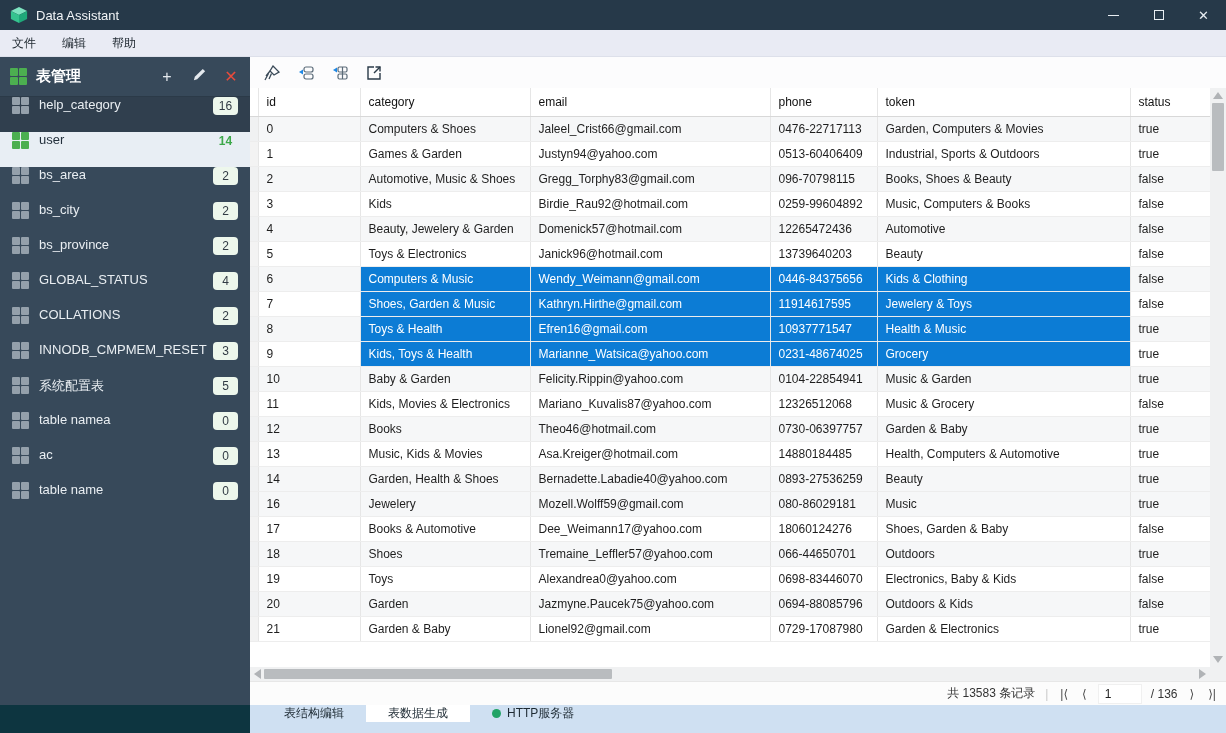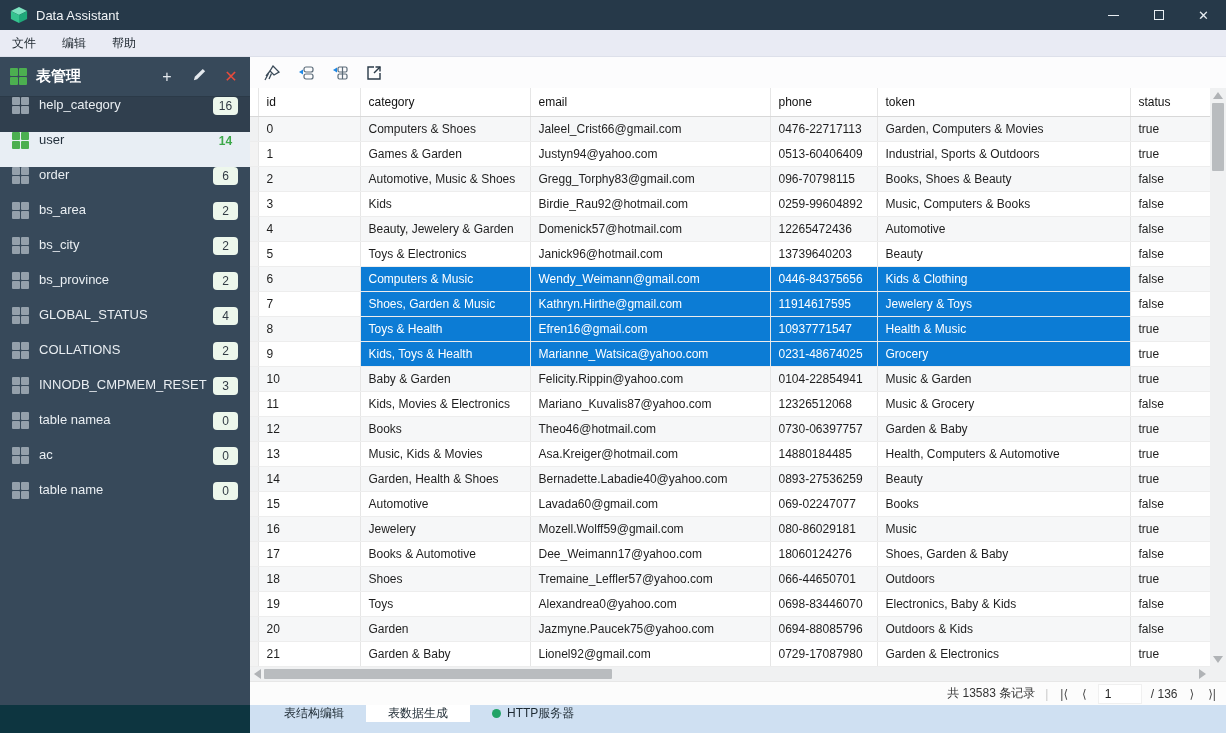--- a/index.html
+++ b/index.html
@@ -156,30 +156,20 @@
             <span class="name">user</span>
             <span class="badge">14</span>
           </div>
           <div class="sb-item">
             <span class="grid-ico g-gray">
               <span></span>
               <span></span>
               <span></span>
               <span></span>
             </span>
-            <span class="name">order</span>
-            <span class="badge">6</span>
-          </div>
-          <div class="sb-item">
-            <span class="grid-ico g-gray">
-              <span></span>
-              <span></span>
-              <span></span>
-              <span></span>
-            </span>
             <span class="name">bs_area</span>
             <span class="badge">2</span>
           </div>
           <div class="sb-item">
             <span class="grid-ico g-gray">
               <span></span>
               <span></span>
               <span></span>
               <span></span>
             </span>
@@ -218,20 +208,30 @@
           </div>
           <div class="sb-item">
             <span class="grid-ico g-gray">
               <span></span>
               <span></span>
               <span></span>
               <span></span>
             </span>
             <span class="name">INNODB_CMPMEM_RESET</span>
             <span class="badge">3</span>
+          </div>
+          <div class="sb-item">
+            <span class="grid-ico g-gray">
+              <span></span>
+              <span></span>
+              <span></span>
+              <span></span>
+            </span>
+            <span class="name">系统配置表</span>
+            <span class="badge">5</span>
           </div>
           <div class="sb-item">
             <span class="grid-ico g-gray">
               <span></span>
               <span></span>
               <span></span>
               <span></span>
             </span>
             <span class="name">table namea</span>
             <span class="badge">0</span>
@@ -444,29 +444,20 @@
               </tr>
               <tr class="even">
                 <td class="rowhead"></td>
                 <td>14</td>
                 <td>Garden, Health &amp; Shoes</td>
                 <td>Bernadette.Labadie40@yahoo.com</td>
                 <td>0893-27536259</td>
                 <td>Beauty</td>
                 <td>true</td>
               </tr>
-              <tr class="odd">
-                <td class="rowhead"></td>
-                <td>15</td>
-                <td>Automotive</td>
-                <td>Lavada60@gmail.com</td>
-                <td>069-02247077</td>
-                <td>Books</td>
-                <td>false</td>
-              </tr>
               <tr class="even">
                 <td class="rowhead"></td>
                 <td>16</td>
                 <td>Jewelery</td>
                 <td>Mozell.Wolff59@gmail.com</td>
                 <td>080-86029181</td>
                 <td>Music</td>
                 <td>true</td>
               </tr>
               <tr class="odd">

